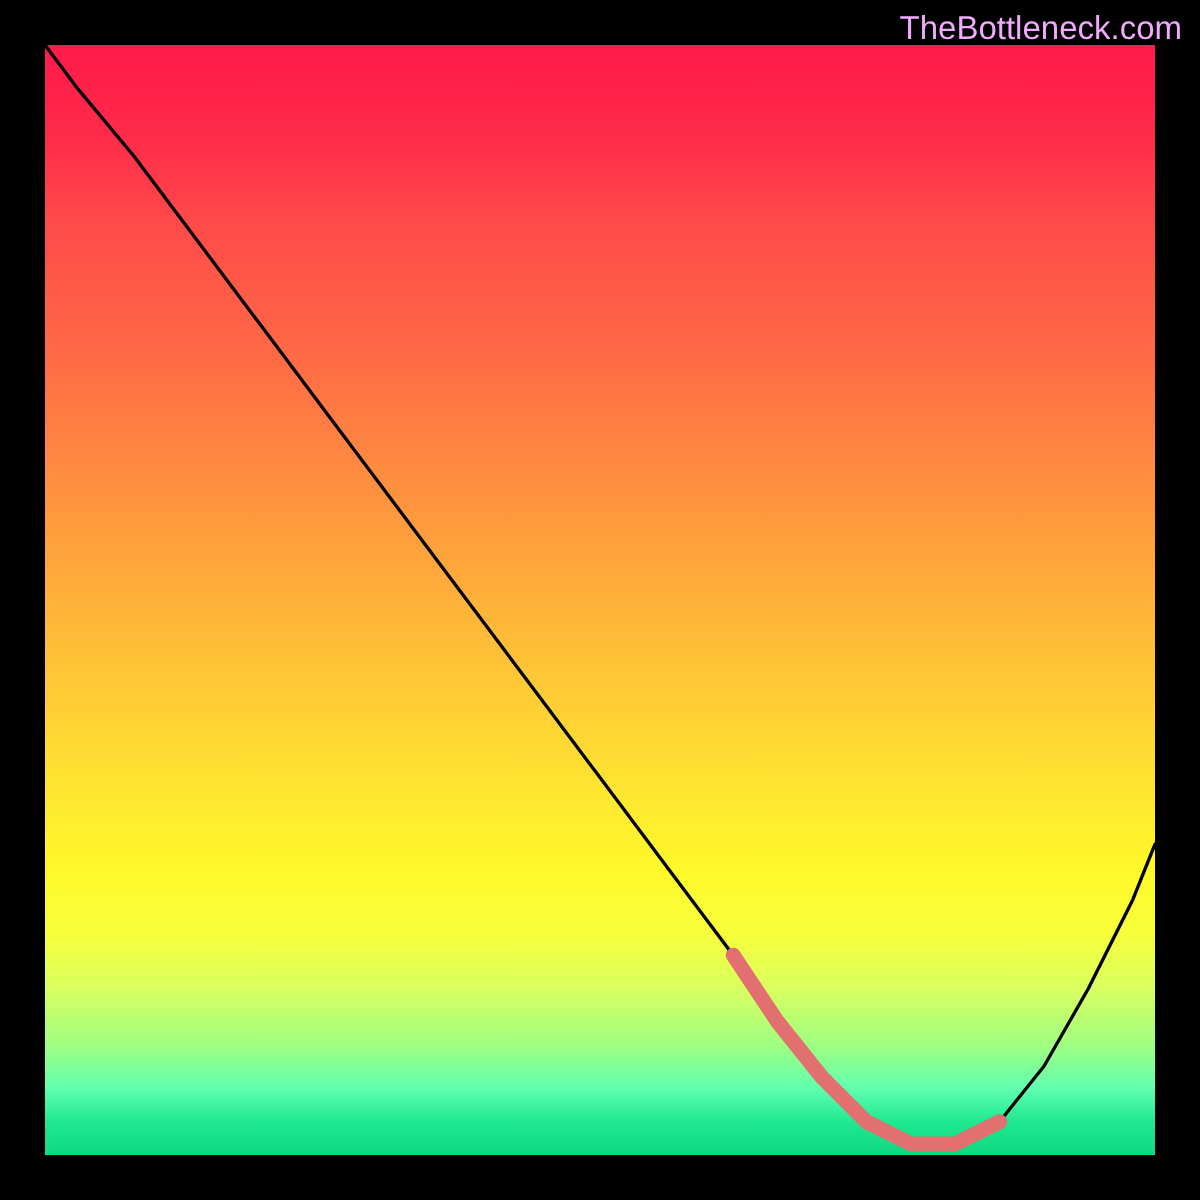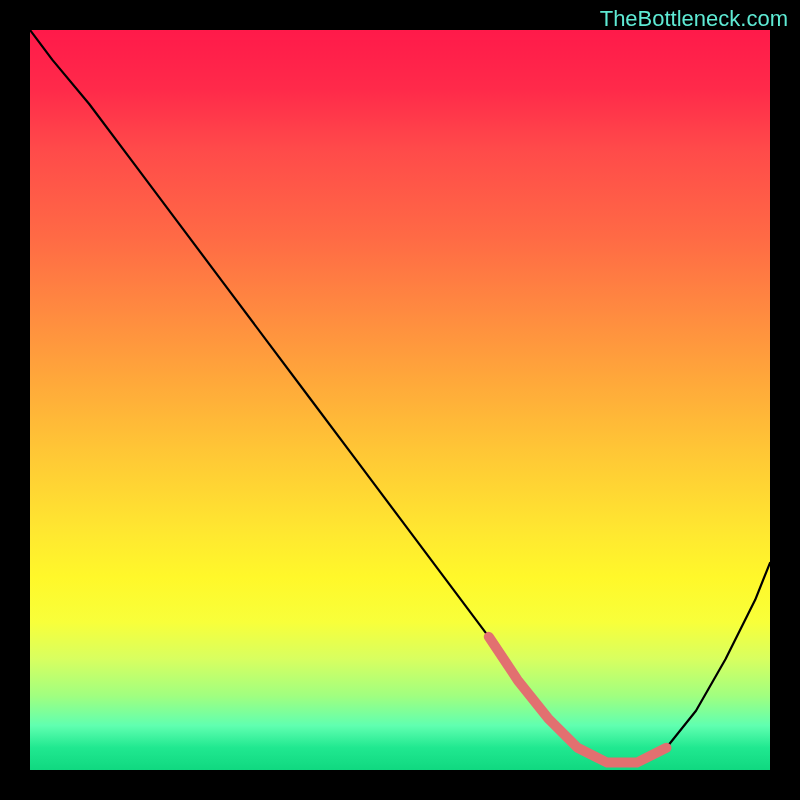--- a/index.html
+++ b/index.html
@@ -7,21 +7,21 @@
     width: 800px;
     height: 800px;
     background: #000;
     position: relative;
     font-family: Arial, sans-serif;
   }
   .watermark {
     position: absolute;
     top: 6px;
     right: 12px;
-    color: #5eead4;
+    color: #f0abfc;
     font-size: 22px;
     font-weight: 500;
     z-index: 10;
   }
   .plot-area {
     position: absolute;
     left: 30px;
     top: 30px;
     width: 740px;
     height: 740px;

